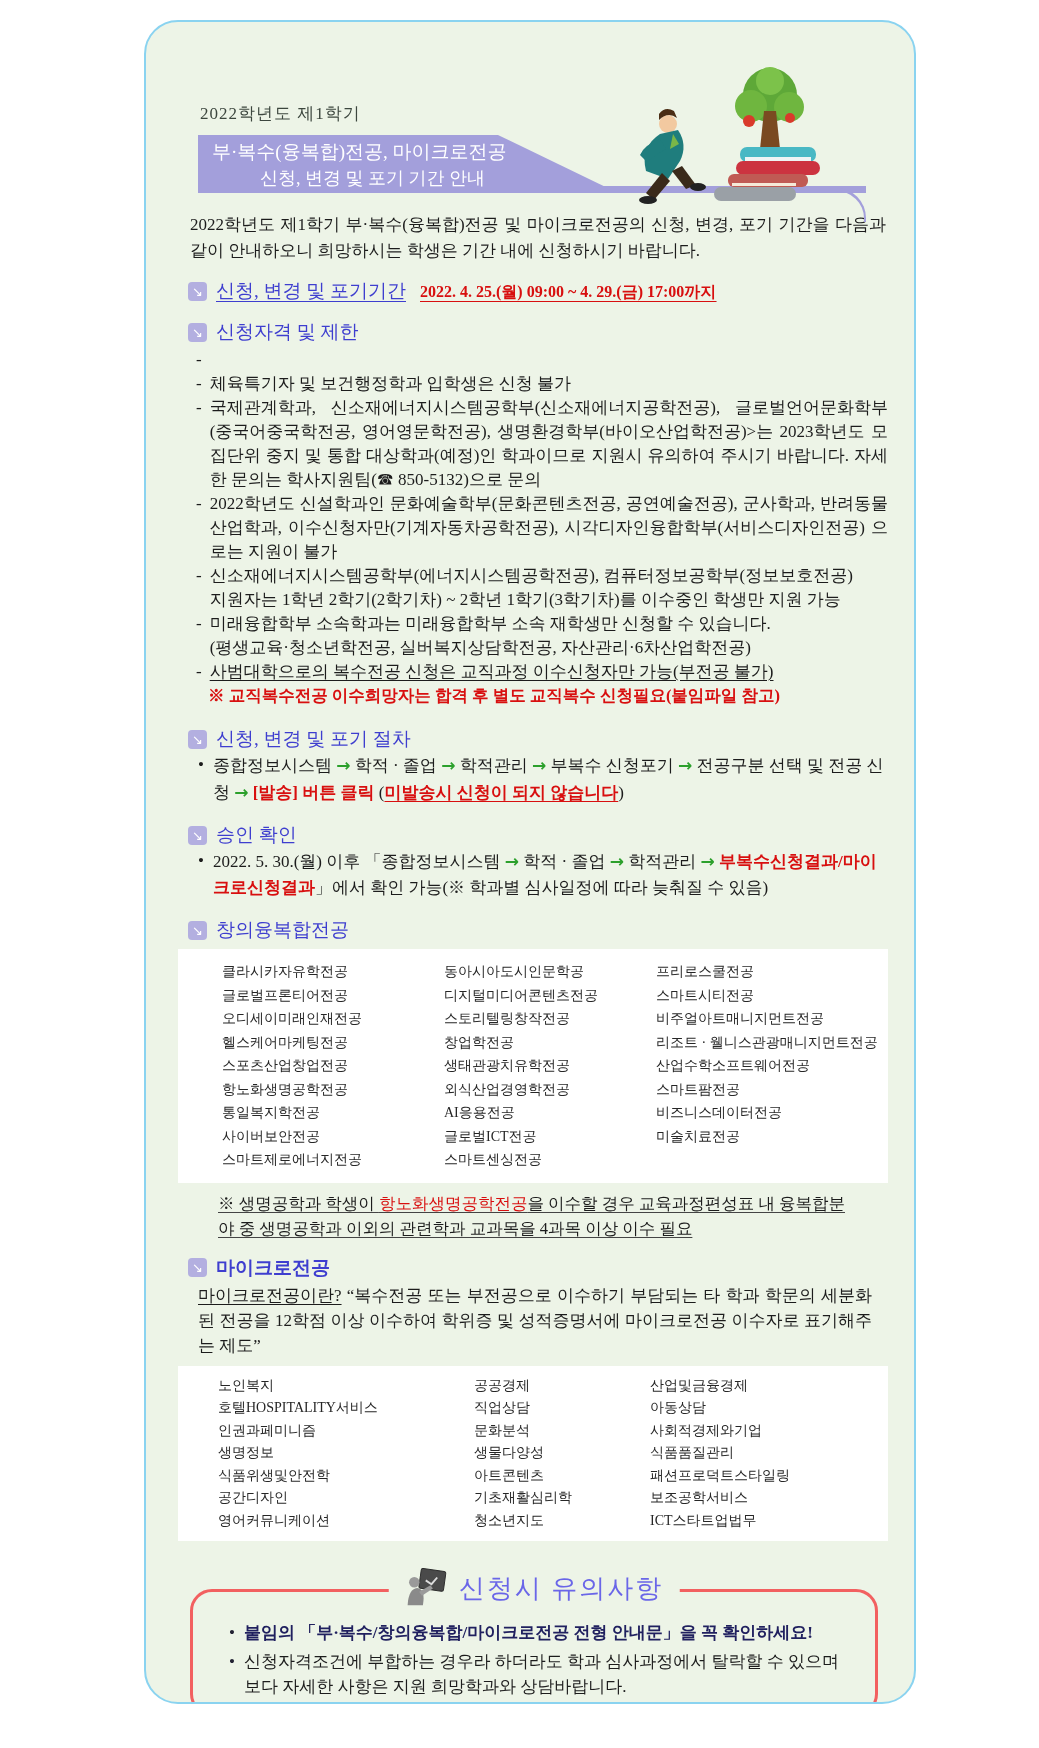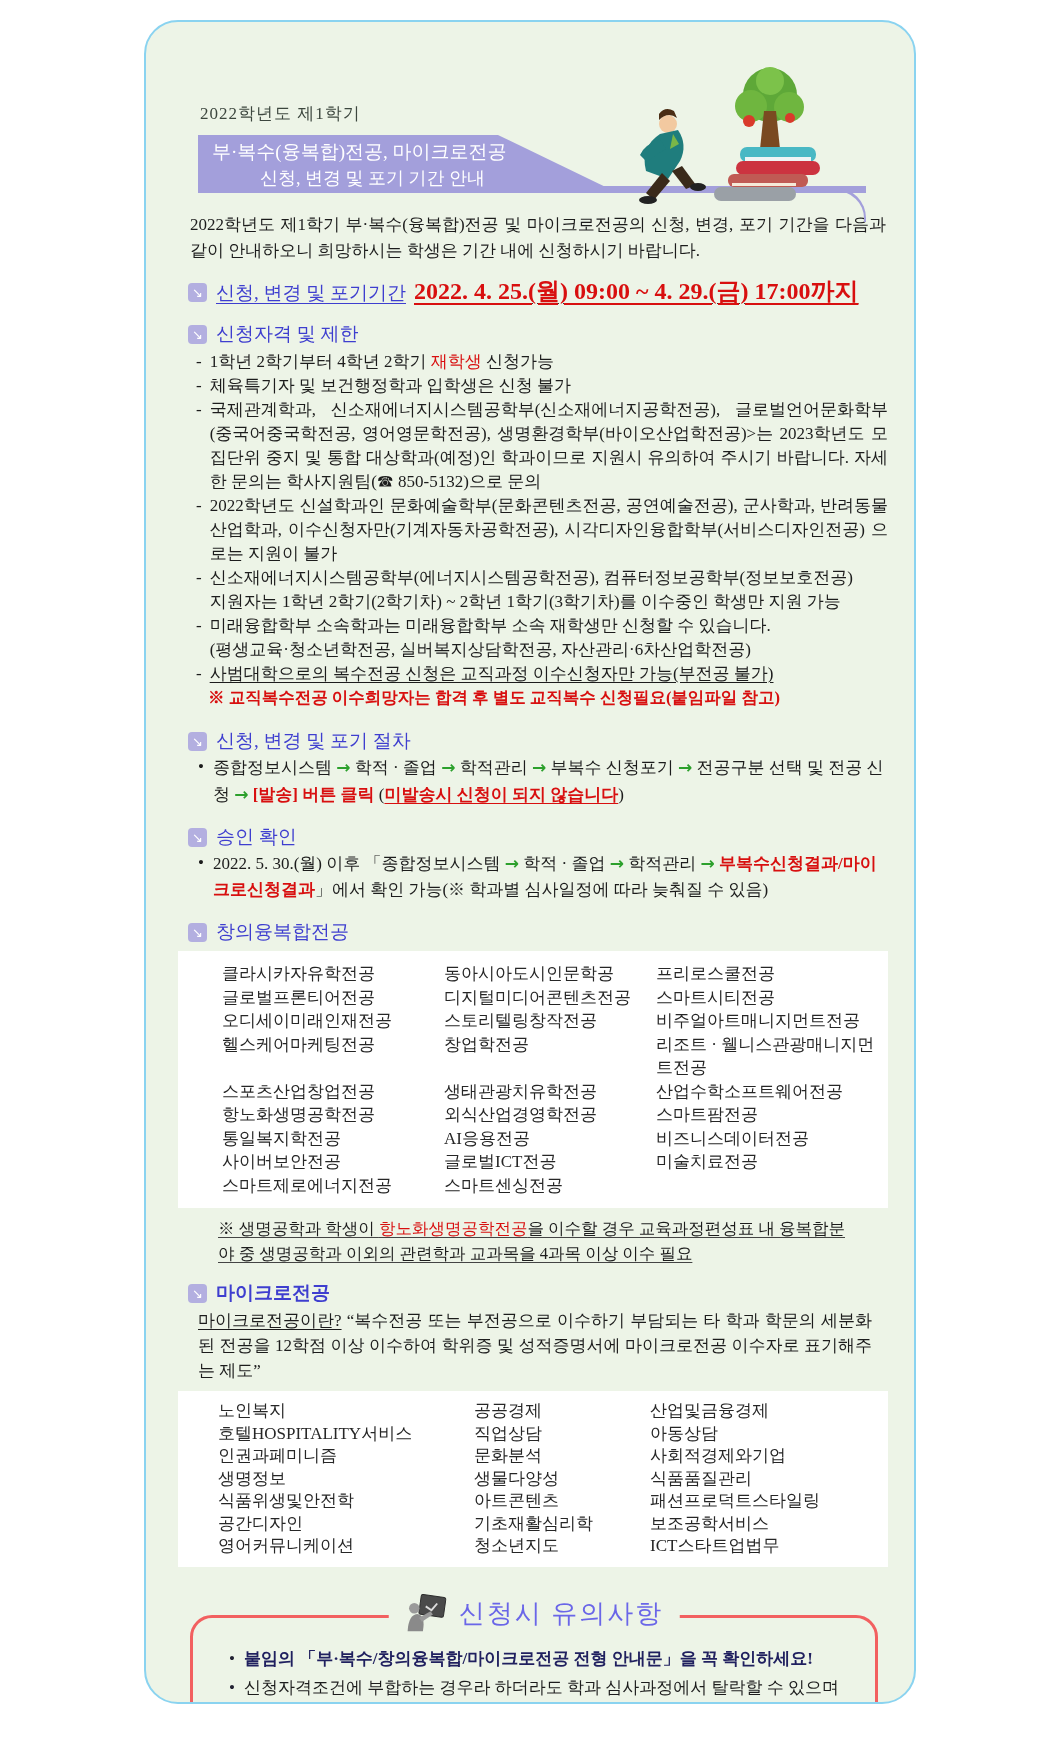--- a/index.html
+++ b/index.html
@@ -32,21 +32,21 @@
 
   
   .section{margin-top:14px;}
   .sec-head{display:flex; align-items:center; gap:9px; margin-left:14px; line-height:26px;}
   .sq{flex:0 0 auto; width:19px; height:19px; background:var(--lav-dk); color:#fff;
     border-radius:4px; text-align:center; line-height:19px; font-size:13px;
     font-family:"DejaVu Sans",sans-serif;}
   .sec-title{font-size:19px; color:var(--head);}
   .u-wrap{text-decoration:underline; text-decoration-color:#333; text-underline-offset:4px;}
   .u-wrap .sec-title{text-decoration:underline;}
-  .period-value{color:var(--red); font-weight:bold; font-size:24px; margin-left:8px;
+  .period-value{color:var(--red); font-weight:bold; font-size:16px; margin-left:14px;
     text-decoration:underline;}
 
   .items{margin-top:3px;}
   .dash-item{display:flex; gap:8px; margin-left:22px; margin-right:2px;
     font-size:17px; line-height:24px;}
   .dash{flex:0 0 auto;}
   .dash-body{text-align:justify;}
   .red{color:var(--red);}
   .red-bold{color:var(--red); font-weight:bold;}
   .u{text-decoration:underline; text-underline-offset:3px;}
@@ -58,21 +58,21 @@
   .arrow{color:var(--green); font-family:"DejaVu Sans",sans-serif; font-weight:bold;}
   .red-u{color:var(--red); font-weight:bold; text-decoration:underline; text-underline-offset:3px;}
 
   
   .white-box{background:#ffffff; margin:6px 2px 0 4px;}
   .major-grid{display:grid;}
   .grid-conv{grid-template-columns:222px 212px auto; padding:11px 8px 11px 44px;}
   .grid-conv .major-cell{line-height:23.5px;}
   .grid-micro{grid-template-columns:256px 176px auto; padding:9px 8px 9px 40px;}
   .grid-micro .major-cell{line-height:22.5px;}
-  .major-cell{font-size:17px; color:#262626;}
+  .major-cell{font-size:14px; color:#262626;}
   .conv-note{margin:8px 30px 0 44px; font-size:16.5px; line-height:25px;}
   .conv-note .u{text-decoration-color:#444;}
   .micro-def{margin:2px 18px 0 24px; font-size:17px; line-height:25px; text-align:justify;}
 
   
   .caution{position:relative; margin:48px 12px 0 16px; border:3px solid var(--caution);
     border-radius:22px; padding:24px 20px 14px 28px;}
   .caution-title-row{position:absolute; top:-24px; left:50%; transform:translateX(-50%);
     display:flex; align-items:center; gap:12px; background:var(--bg); padding:0 16px;
     white-space:nowrap;}
@@ -135,21 +135,20 @@
     </div>
 
     <div class="section">
       <div class="sec-head">
         <span class="sq">↘</span>
         <span class="sec-title">신청자격 및 제한</span>
       </div>
       <div class="items">
         <div class="dash-item">
           <span class="dash">-</span>
-          <div class="dash-body"><span>1학년 2학기부터 4학년 2학기 </span><span class="red">재학생</span><span> 신청가능</span></div>
         </div>
         <div class="dash-item">
           <span class="dash">-</span>
           <div class="dash-body">체육특기자 및 보건행정학과 입학생은 신청 불가</div>
         </div>
         <div class="dash-item">
           <span class="dash">-</span>
           <div class="dash-body">국제관계학과, 신소재에너지시스템공학부(신소재에너지공학전공), 글로벌언어문화학부(중국어중국학전공, 영어영문학전공), 생명환경학부(바이오산업학전공)&gt;는 2023학년도 모집단위 중지 및 통합 대상학과(예정)인 학과이므로 지원시 유의하여 주시기 바랍니다. 자세한 문의는 학사지원팀(☎ 850-5132)으로 문의</div>
         </div>
         <div class="dash-item">

